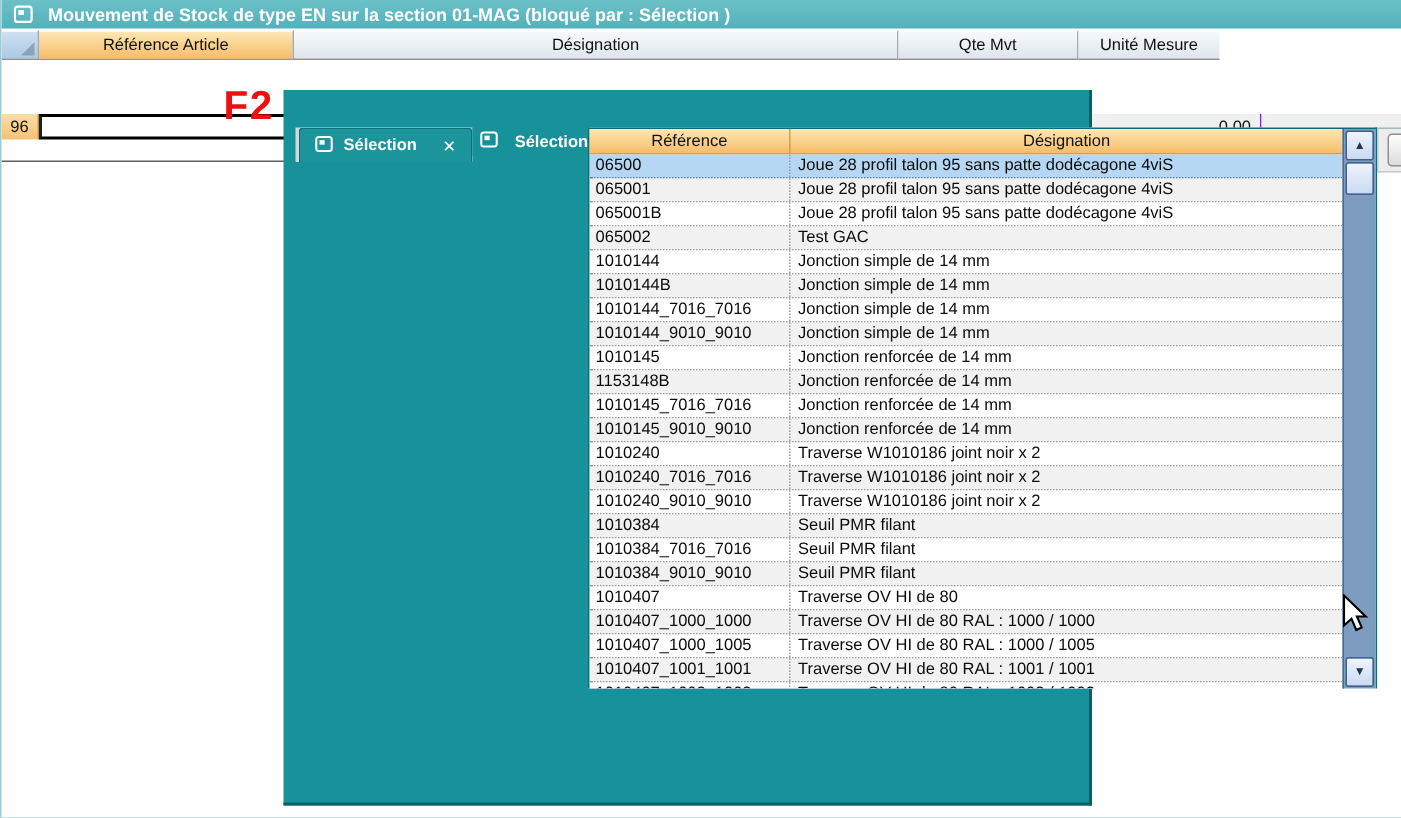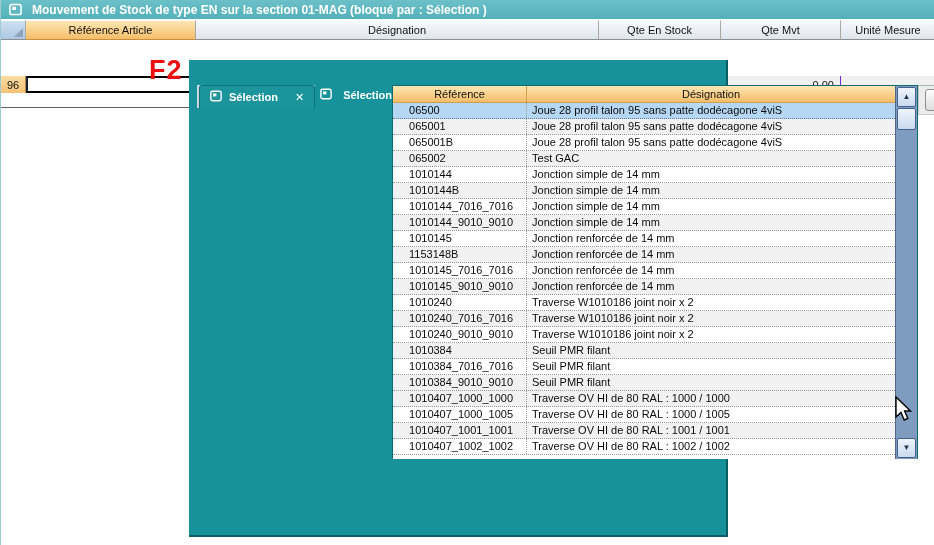--- a/index.html
+++ b/index.html
@@ -52,21 +52,21 @@
   .plhead { height:17px; display:flex; background:linear-gradient(#fde7b4,#f5bd69);
     border-bottom:1px solid #d0a050; }
   .plhc { font-size:11px; color:#111; display:flex; align-items:center; justify-content:center; }
   .plhc.ref { width:134px; border-right:1px solid #d0a050; }
   .plhc.des { flex:1; }
   .plbody { height:356px; overflow:hidden; }
   .prow { height:16px; display:flex; background:#fff; border-bottom:1px dotted #9a9a9a; }
   .prow.alt { background:#f1f1f1; }
   .prow.selected { background:#b5d7f3; border-bottom:1px dotted #5f7da0; }
   .pcell { font-size:11px; color:#0b0b0b; line-height:15px; white-space:nowrap; overflow:hidden; }
-  .pcell.ref { width:134px; padding-left:16px; border-right:1px dotted #9a9a9a; }
+  .pcell.ref { width:134px; padding-left:4px; border-right:1px dotted #9a9a9a; }
   .pcell.des { flex:1; padding-left:5px; }
 
   
   .scrollbar { width:22px; background:#7e9cc0; position:relative; border-left:1px solid #51688b; }
   .sbtn { position:absolute; left:1px; width:19px; height:20px;
     background:linear-gradient(#eef4fc,#c9daf0); border:1px solid #44618c; border-radius:2px;
     display:flex; align-items:center; justify-content:center; }
   .sbtn.up { top:1px; } .sbtn.down { bottom:1px; }
   .arr { font-size:8px; color:#25354f; line-height:8px; }
   .sthumb { position:absolute; left:1px; top:22px; width:19px; height:22px;
@@ -98,21 +98,20 @@
     </span>
     <span class="ttext">Mouvement de Stock de type EN sur la section 01-MAG (bloqué par : Sélection )</span>
   </div>
 
   <div class="mhead">
     <div class="mhc c0 corner">
         <span class="tri"></span>
       </div>
     <div class="mhc c1 orange">Référence Article</div>
     <div class="mhc c2">Désignation</div>
-    <div class="mhc c3">Qte En Stock</div>
     <div class="mhc c4">Qte Mvt</div>
     <div class="mhc c5">Unité Mesure</div>
   </div>
 
   <div class="mrow">
     <div class="mrc c0 orange">96</div>
     <div class="mrc c1 inputcell">
       <input class="refinput" value="" style="">
     </div>
     <div class="mrc c2"></div>
@@ -218,20 +217,24 @@
               <div class="pcell des">Seuil PMR filant</div>
             </div>
             <div class="prow">
               <div class="pcell ref">1010384_7016_7016</div>
               <div class="pcell des">Seuil PMR filant</div>
             </div>
             <div class="prow alt">
               <div class="pcell ref">1010384_9010_9010</div>
               <div class="pcell des">Seuil PMR filant</div>
             </div>
+            <div class="prow">
+              <div class="pcell ref">1010407</div>
+              <div class="pcell des">Traverse OV HI de 80</div>
+            </div>
             <div class="prow alt">
               <div class="pcell ref">1010407_1000_1000</div>
               <div class="pcell des">Traverse OV HI de 80 RAL : 1000 / 1000</div>
             </div>
             <div class="prow">
               <div class="pcell ref">1010407_1000_1005</div>
               <div class="pcell des">Traverse OV HI de 80 RAL : 1000 / 1005</div>
             </div>
             <div class="prow alt">
               <div class="pcell ref">1010407_1001_1001</div>

